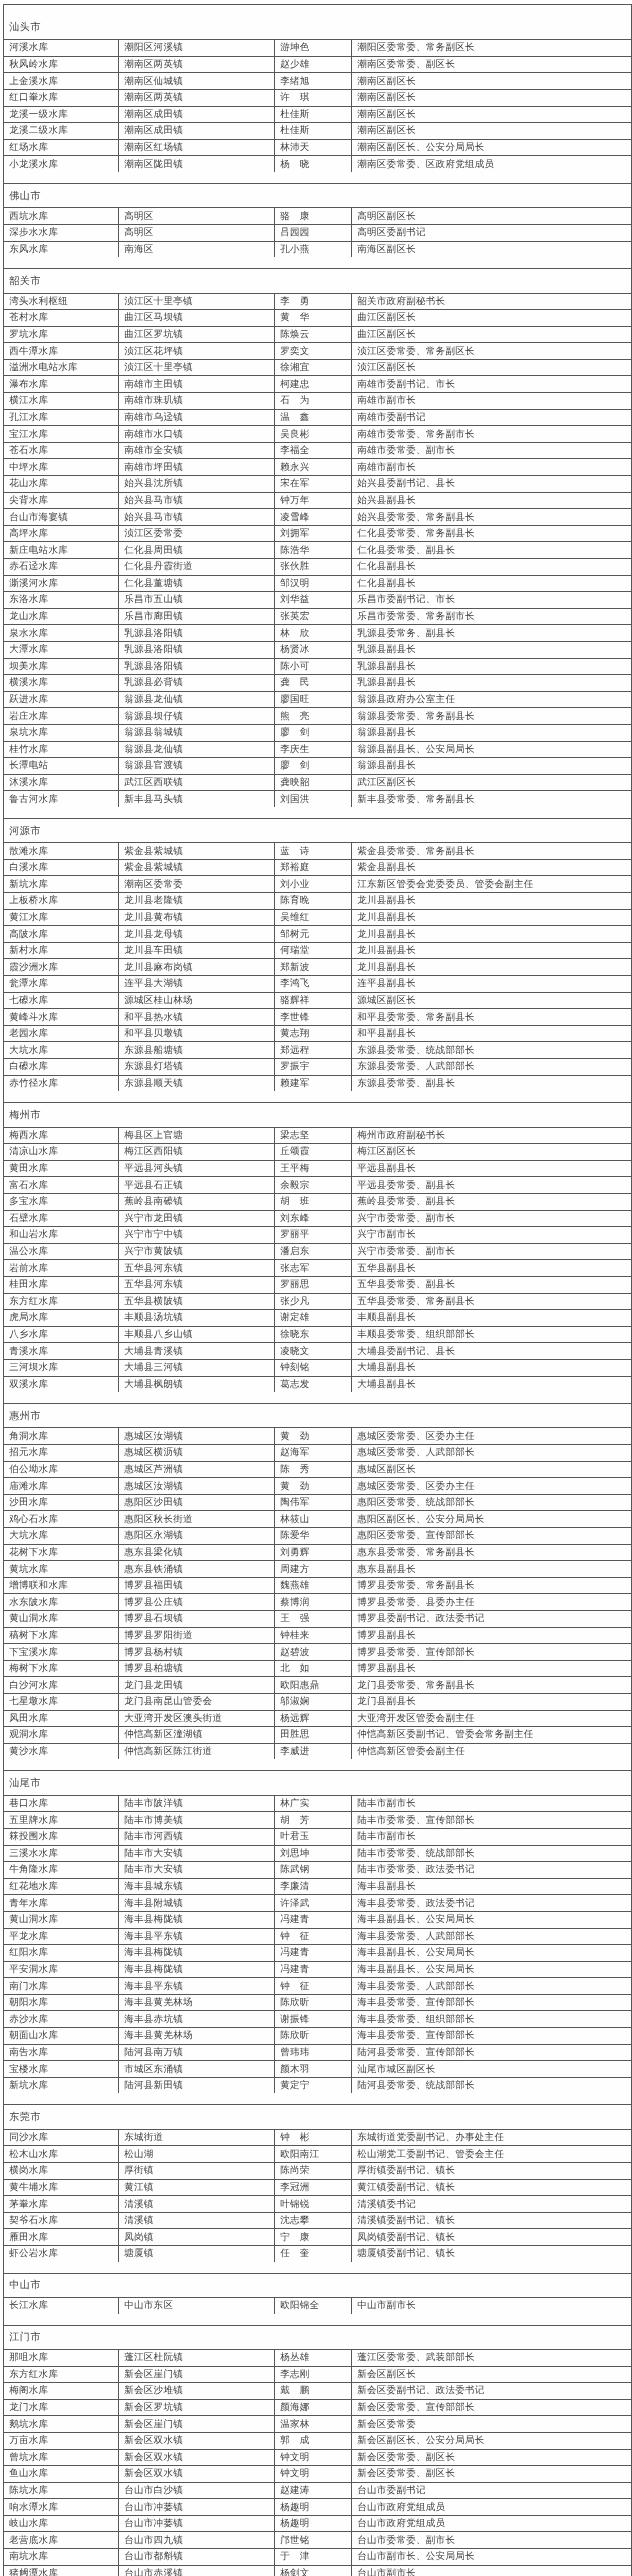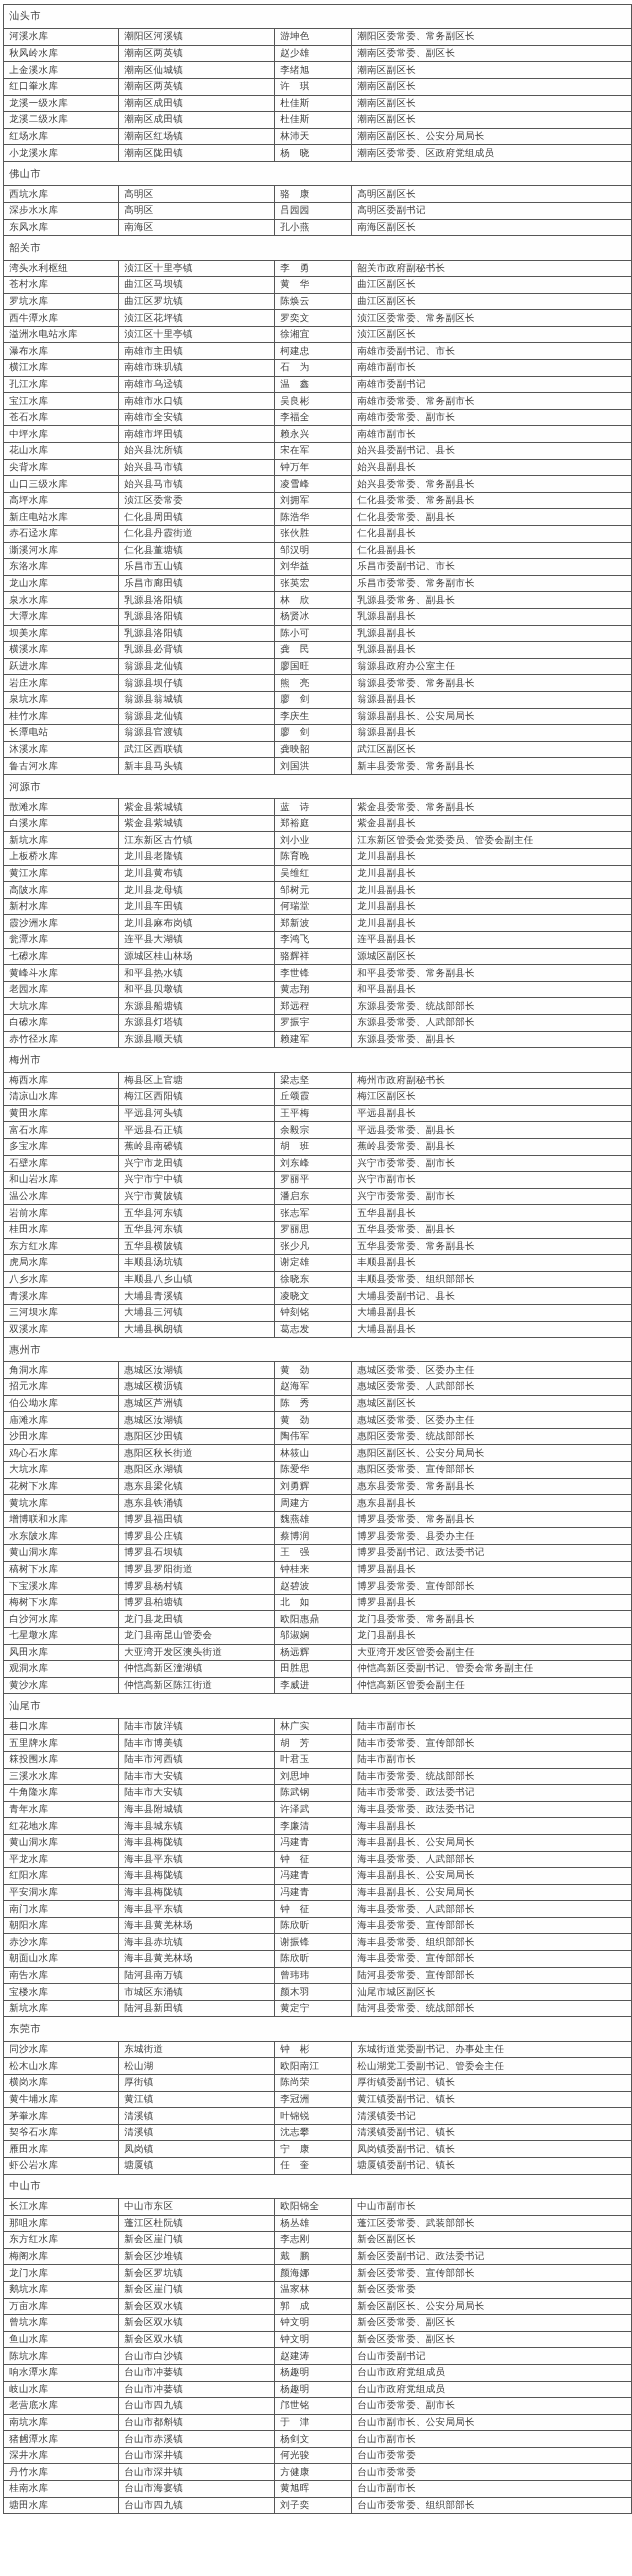--- a/index.html
+++ b/index.html
@@ -1,19 +1,19 @@
 <!DOCTYPE html>
 <html style="font-size:10px"><head>
 <meta charset="utf-8">
 <style>
   html,body{margin:0;padding:0;background:#ffffff;}
   body{font-family:"DejaVu Sans",sans-serif;width:632px;}
   .table-wrap{position:relative;width:627px;margin:3.8px 0 0 2.5px;border:1.3px solid #565656;background:#fefefe;}
   .city-row{height:23.4px;display:flex;align-items:center;padding-left:5.7px;border-top:1.3px solid #565656;
-            font-size:10px;color:#3c3c3c;letter-spacing:0.6px;}
+            font-size:10px;color:#3c3c3c;letter-spacing:0.6px;margin-top:11px;}
   .row{display:flex;border-top:1.3px solid #565656;height:15.6px;}
   .table-wrap > :first-child{border-top:none;}
   .cell{box-sizing:border-box;display:flex;align-items:center;padding:0 5.7px;font-size:9.5px;color:#3c3c3c;
         white-space:nowrap;overflow:hidden;letter-spacing:0.3px;}
   .c0{width:114px;}
   .c1{width:156px;border-left:1.3px solid #565656;}
   .c2{width:77px;border-left:1.3px solid #565656;}
   .c3{flex:1;border-left:1.3px solid #565656;}
 </style>
 </head>
@@ -161,21 +161,21 @@
       <div class="cell c2">宋在军</div>
       <div class="cell c3">始兴县委副书记、县长</div>
     </div>
     <div class="row">
       <div class="cell c0">尖背水库</div>
       <div class="cell c1">始兴县马市镇</div>
       <div class="cell c2">钟万年</div>
       <div class="cell c3">始兴县副县长</div>
     </div>
     <div class="row">
-      <div class="cell c0">山口三级水库</div>
+      <div class="cell c0">台山市海宴镇</div>
       <div class="cell c1">始兴县马市镇</div>
       <div class="cell c2">凌雪峰</div>
       <div class="cell c3">始兴县委常委、常务副县长</div>
     </div>
     <div class="row">
       <div class="cell c0">高坪水库</div>
       <div class="cell c1">浈江区委常委</div>
       <div class="cell c2">刘拥军</div>
       <div class="cell c3">仁化县委常委、常务副县长</div>
     </div>
@@ -283,21 +283,21 @@
       <div class="cell c3">紫金县委常委、常务副县长</div>
     </div>
     <div class="row">
       <div class="cell c0">白溪水库</div>
       <div class="cell c1">紫金县紫城镇</div>
       <div class="cell c2">郑裕庭</div>
       <div class="cell c3">紫金县副县长</div>
     </div>
     <div class="row">
       <div class="cell c0">新坑水库</div>
-      <div class="cell c1">江东新区古竹镇</div>
+      <div class="cell c1">潮南区委常委</div>
       <div class="cell c2">刘小业</div>
       <div class="cell c3">江东新区管委会党委委员、管委会副主任</div>
     </div>
     <div class="row">
       <div class="cell c0">上板桥水库</div>
       <div class="cell c1">龙川县老隆镇</div>
       <div class="cell c2">陈育晚</div>
       <div class="cell c3">龙川县副县长</div>
     </div>
     <div class="row">
@@ -609,32 +609,32 @@
       <div class="cell c2">刘思坤</div>
       <div class="cell c3">陆丰市委常委、统战部部长</div>
     </div>
     <div class="row">
       <div class="cell c0">牛角隆水库</div>
       <div class="cell c1">陆丰市大安镇</div>
       <div class="cell c2">陈武钢</div>
       <div class="cell c3">陆丰市委常委、政法委书记</div>
     </div>
     <div class="row">
+      <div class="cell c0">红花地水库</div>
+      <div class="cell c1">海丰县城东镇</div>
+      <div class="cell c2">李廉清</div>
+      <div class="cell c3">海丰县副县长</div>
+    </div>
+    <div class="row">
       <div class="cell c0">青年水库</div>
       <div class="cell c1">海丰县附城镇</div>
       <div class="cell c2">许泽武</div>
       <div class="cell c3">海丰县委常委、政法委书记</div>
     </div>
     <div class="row">
-      <div class="cell c0">红花地水库</div>
-      <div class="cell c1">海丰县城东镇</div>
-      <div class="cell c2">李廉清</div>
-      <div class="cell c3">海丰县副县长</div>
-    </div>
-    <div class="row">
       <div class="cell c0">黄山洞水库</div>
       <div class="cell c1">海丰县梅陇镇</div>
       <div class="cell c2">冯建青</div>
       <div class="cell c3">海丰县副县长、公安局局长</div>
     </div>
     <div class="row">
       <div class="cell c0">平龙水库</div>
       <div class="cell c1">海丰县平东镇</div>
       <div class="cell c2">钟　征</div>
       <div class="cell c3">海丰县委常委、人武部部长</div>
@@ -742,20 +742,21 @@
       <div class="cell c2">任　奎</div>
       <div class="cell c3">塘厦镇委副书记、镇长</div>
     </div>
     <div class="city-row">中山市</div>
     <div class="row">
       <div class="cell c0">长江水库</div>
       <div class="cell c1">中山市东区</div>
       <div class="cell c2">欧阳锦全</div>
       <div class="cell c3">中山市副市长</div>
     </div>
+    <div class="city-row">江门市</div>
     <div class="row">
       <div class="cell c0">那咀水库</div>
       <div class="cell c1">蓬江区杜阮镇</div>
       <div class="cell c2">杨丛雄</div>
       <div class="cell c3">蓬江区委常委、武装部部长</div>
     </div>
     <div class="row">
       <div class="cell c0">东方红水库</div>
       <div class="cell c1">新会区崖门镇</div>
       <div class="cell c2">李志刚</div>

